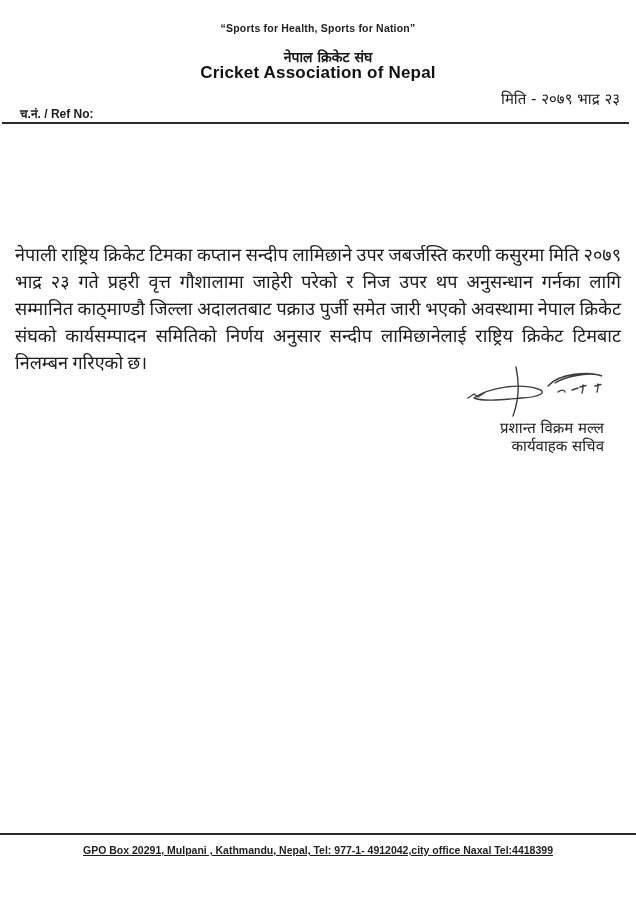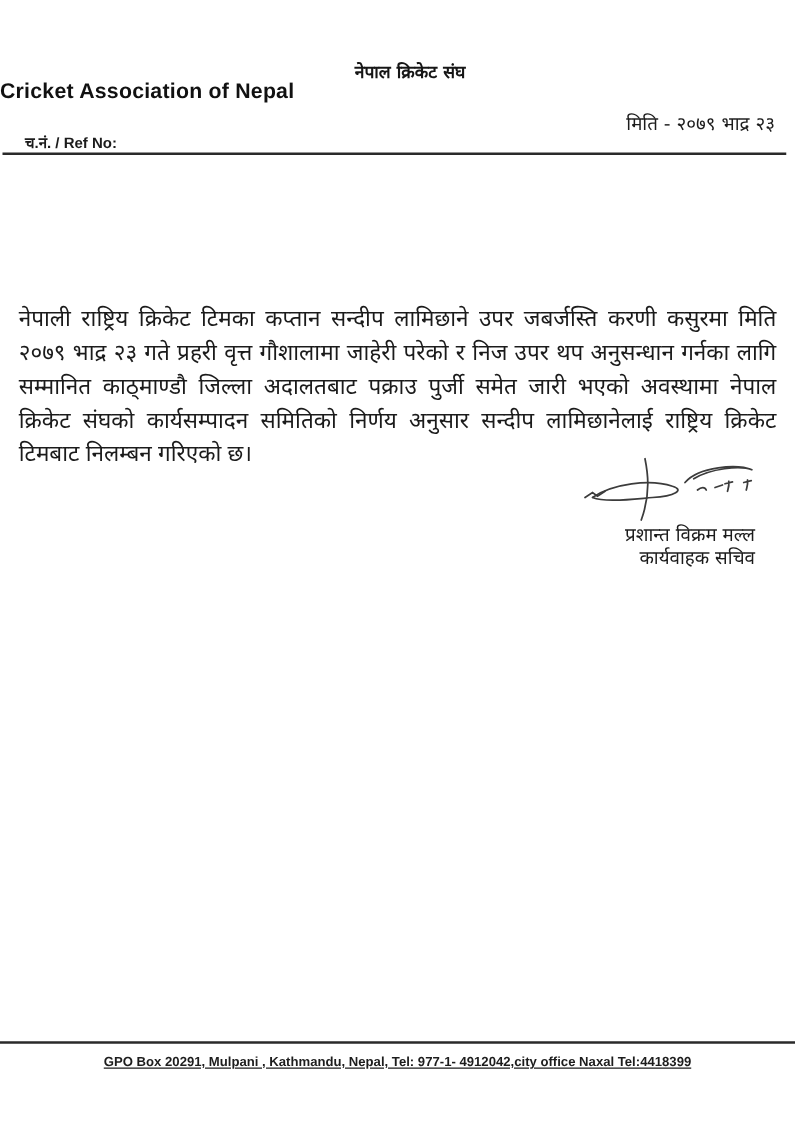--- a/index.html
+++ b/index.html
@@ -44,21 +44,21 @@
     font-weight: bold;
     color: #161616;
     font-family: "DejaVu Sans", sans-serif;
     margin-left: 10px;
   }
   .org-en {
     position: absolute;
     top: 63px;
     left: 0;
     width: 100%;
-    text-align: left;
+    text-align: center;
     font-size: 17px;
     font-weight: bold;
     color: #111;
     letter-spacing: 0.2px;
   }
   .date-line {
     position: absolute;
     top: 88px;
     right: 16px;
     font-size: 15px;
@@ -94,21 +94,21 @@
   }
   .doc-body {
     position: absolute;
     top: 242px;
     left: 15px;
     width: 606px;
     font-size: 18px;
     line-height: 27px;
     text-align: justify;
     color: #1b1b1b;
-    font-family: Liberation Sans, sans-serif;
+    font-family: Liberation Serif, serif;
   }
   .sig-scribble {
     position: absolute;
     top: 364px;
     right: 26px;
     width: 150px;
     height: 54px;
   }
   .sig-block {
     position: absolute;
@@ -137,20 +137,21 @@
     font-weight: bold;
     color: #1d1d1d;
     text-decoration: underline;
   }
 </style>
 </head>
 <body>
 
 <div class="page">
 
+  <div class="tagline">“Sports for Health, Sports for Nation”</div>
 
 
   <div class="org-np">नेपाल क्रिकेट संघ</div>
   <div class="org-en">Cricket Association of Nepal</div>
 
   <div class="date-line">मिति - २०७९ भाद्र २३</div>
   <div class="ref-line">च.नं. / Ref No:</div>
 
   <div class="rule-top"></div>
 

